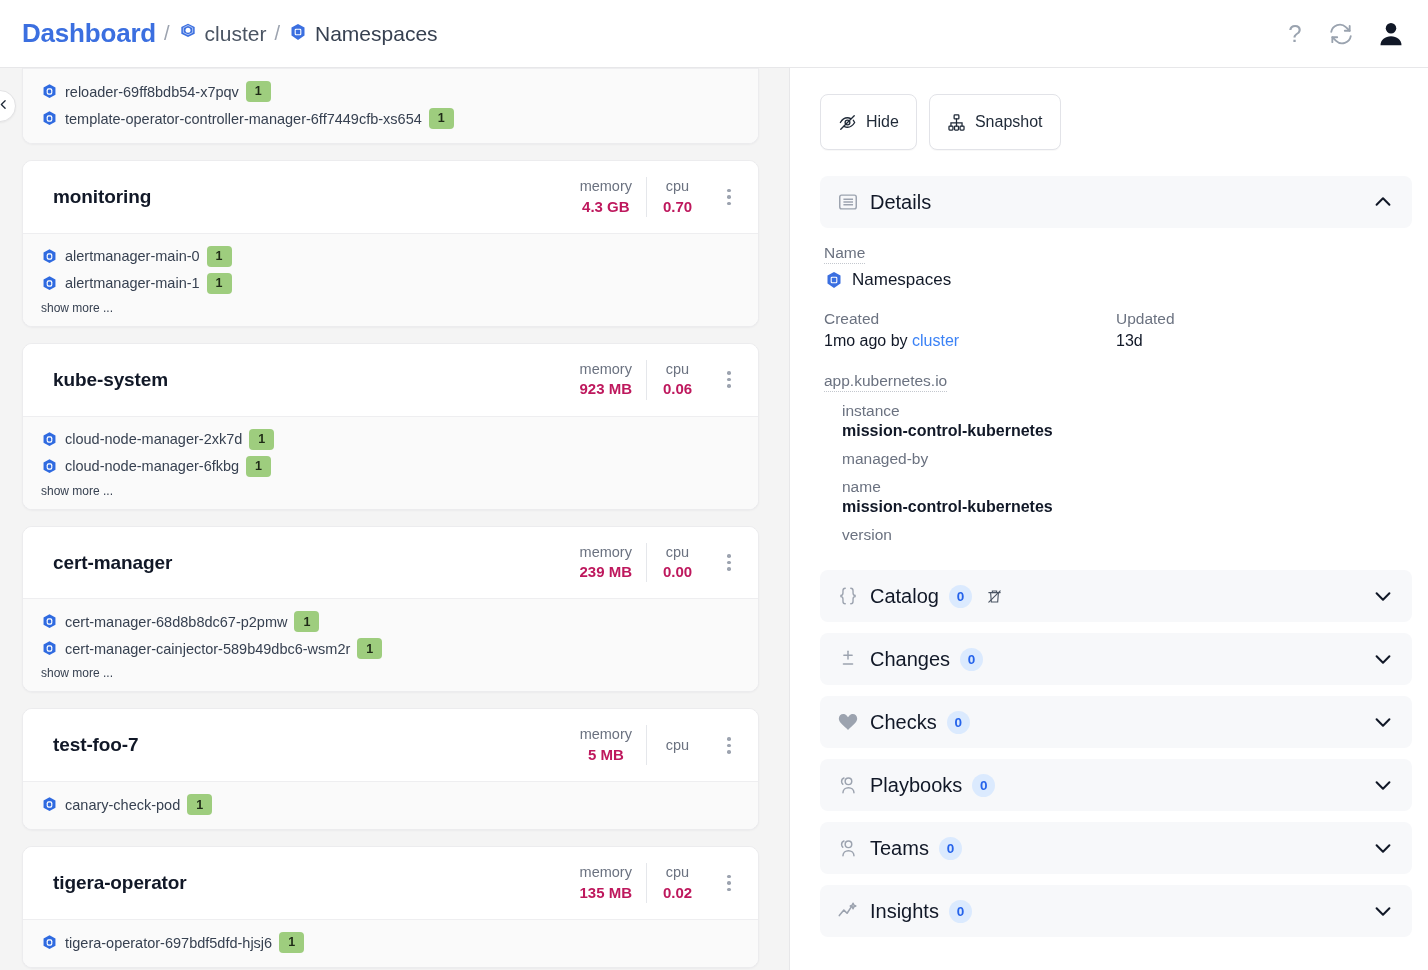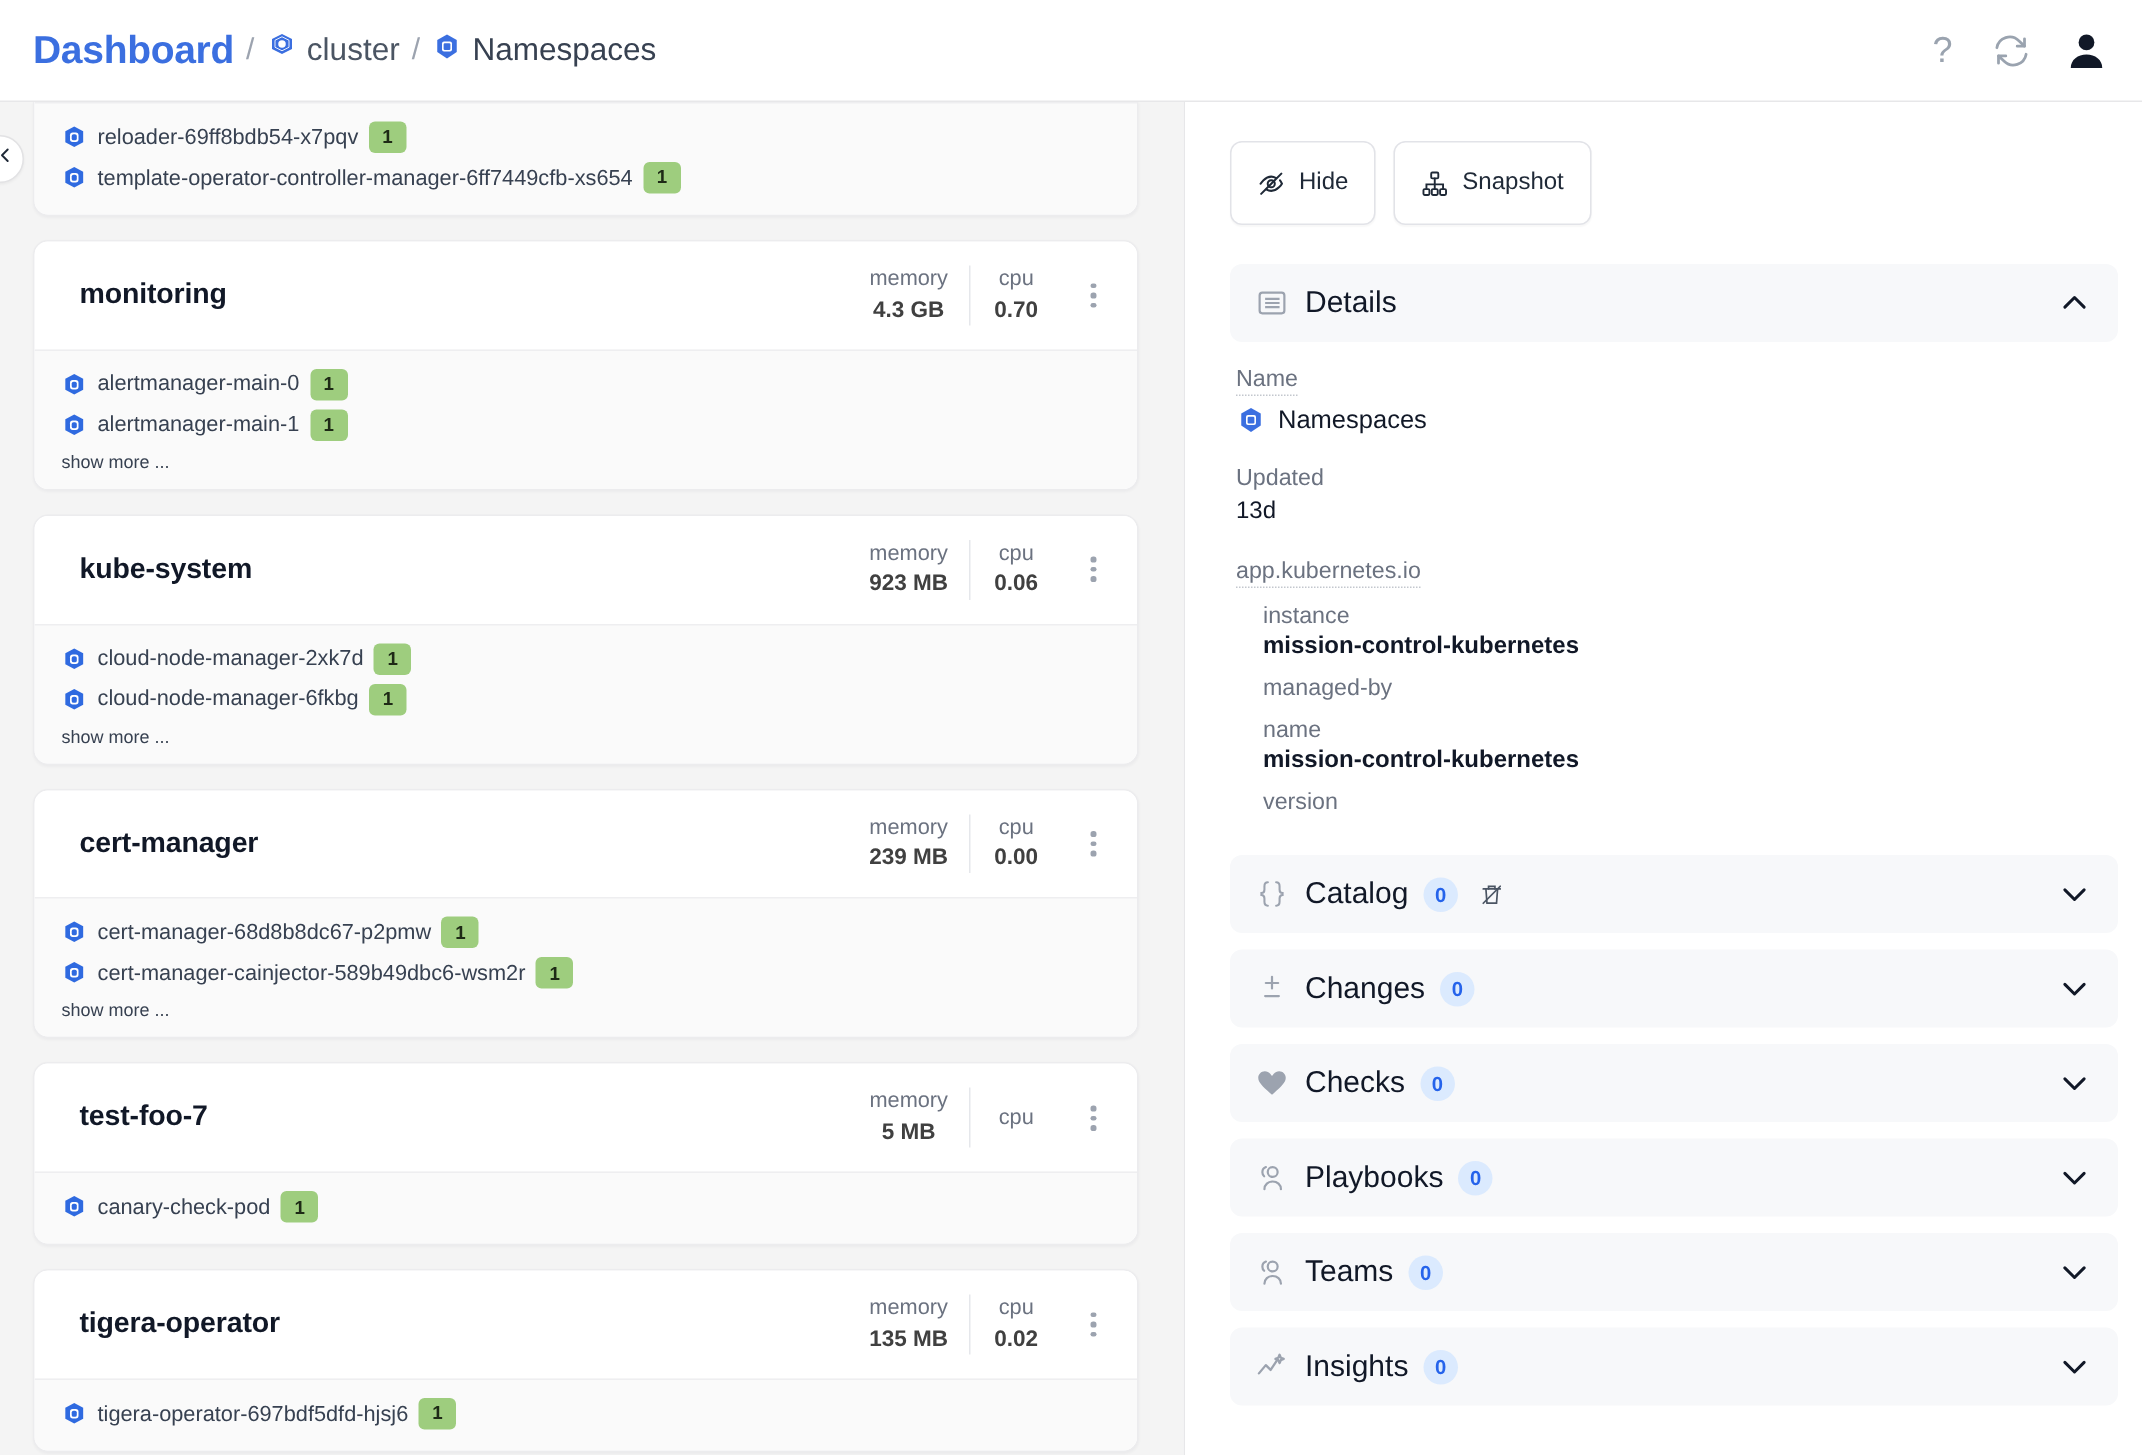--- a/index.html
+++ b/index.html
@@ -77,21 +77,21 @@
     background: #fff;
   }
   .card-title { font-size: 19px; font-weight: 700; color: #111827; letter-spacing: -0.1px; }
   .metrics { margin-left: auto; display: flex; align-items: stretch; }
   .metric {
     display: flex; flex-direction: column; align-items: center; justify-content: center;
     padding: 0 14px; min-width: 62px;
   }
   .metric + .metric { border-left: 1px solid #e5e7eb; }
   .metric-label { font-size: 14.5px; color: #6b7280; font-weight: 400; line-height: 1.35; }
-  .metric-value { font-size: 15px; color: #404040; font-weight: 700; line-height: 1.35; }
+  .metric-value { font-size: 15px; color: #be185d; font-weight: 700; line-height: 1.35; }
   .kebab {
     width: 30px; display: flex; flex-direction: column; align-items: center; justify-content: center;
     gap: 3px; cursor: pointer; margin-left: 6px;
   }
   .kebab i { width: 3.5px; height: 3.5px; border-radius: 50%; background: #9ca3af; display: block; }
 
   .card-body {
     background: #fafafa;
     border-top: 1px solid #eeeef0;
     padding: 9px 0 11px 0;
@@ -518,20 +518,24 @@
               <path d="M12 2.4l7.8 4.3v9.6L12 21.6 4.2 16.3V6.7z" fill="#3b6fe0"></path>
               <rect x="8" y="8" width="8" height="8" rx="1.6" fill="#fff"></rect>
               <rect x="9.3" y="9.3" width="5.4" height="5.4" rx="1" fill="#3b6fe0"></rect>
             </svg>
           </span>
           <span>Namespaces</span>
         </div>
 
         <div class="two-col">
           <div>
+            <div class="plain-label">Created</div>
+            <div class="cv"><span>1mo ago by </span><a class="link">cluster</a></div>
+          </div>
+          <div>
             <div class="plain-label">Updated</div>
             <div class="cv">13d</div>
           </div>
         </div>
 
         <div class="label-group">
           <div class="dotted-label">app.kubernetes.io</div>
           <div id="labels-list">
               <div class="label-kv">
                 <div class="label-k">instance</div>

